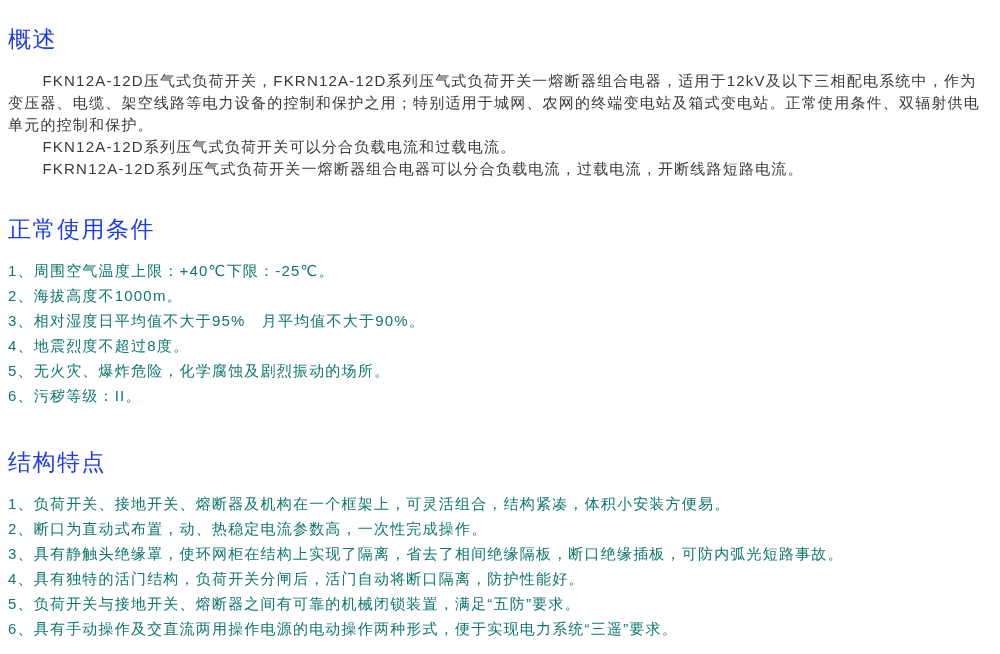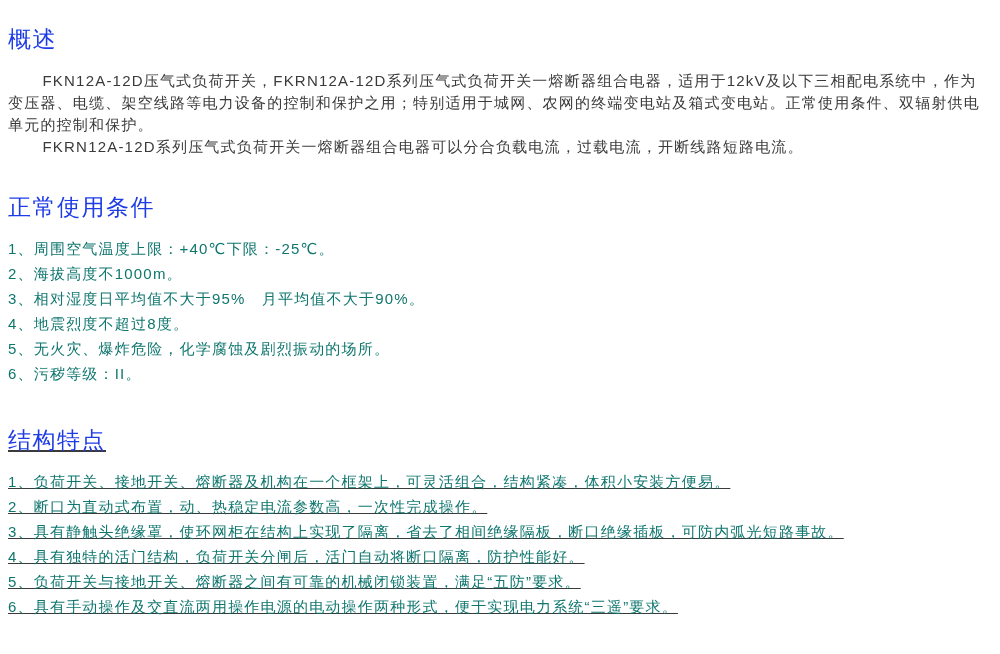--- a/index.html
+++ b/index.html
@@ -22,21 +22,21 @@
     margin: 0;
     font-size: 23px;
     font-weight: 400;
     line-height: 28px;
     letter-spacing: 1.5px;
     color: #1e3ce6;
   }
   .section-overview .section-heading { margin-bottom: 17px; }
   .section-conditions { margin-top: 35px; }
   .section-conditions .section-heading { margin-bottom: 15px; }
-  .section-features { margin-top: 40px; text-decoration: underline; }
+  .section-features { margin-top: 40px; }
   .section-features .section-heading { margin-bottom: 15px; }
   .para {
     margin: 0;
     font-size: 15px;
     line-height: 22px;
     letter-spacing: 1.2px;
     text-indent: 2.3em;
     color: #3a3a3a;
   }
   .item {
@@ -48,20 +48,21 @@
   }
 </style>
 </head>
 <body>
 
 <div class="page">
 
   <section class="section-overview">
     <h1 class="section-heading">概述</h1>
     <p class="para">FKN12A-12D压气式负荷开关，FKRN12A-12D系列压气式负荷开关一熔断器组合电器，适用于12kV及以下三相配电系统中，作为变压器、电缆、架空线路等电力设备的控制和保护之用；特别适用于城网、农网的终端变电站及箱式变电站。正常使用条件、双辐射供电单元的控制和保护。</p>
+    <p class="para">FKN12A-12D系列压气式负荷开关可以分合负载电流和过载电流。</p>
     <p class="para">FKRN12A-12D系列压气式负荷开关一熔断器组合电器可以分合负载电流，过载电流，开断线路短路电流。</p>
   </section>
 
   <section class="section-conditions">
     <h1 class="section-heading">正常使用条件</h1>
     <p class="item">1、周围空气温度上限：+40℃下限：-25℃。</p>
     <p class="item">2、海拔高度不1000m。</p>
     <p class="item">3、相对湿度日平均值不大于95%　月平均值不大于90%。</p>
     <p class="item">4、地震烈度不超过8度。</p>
     <p class="item">5、无火灾、爆炸危险，化学腐蚀及剧烈振动的场所。</p>

